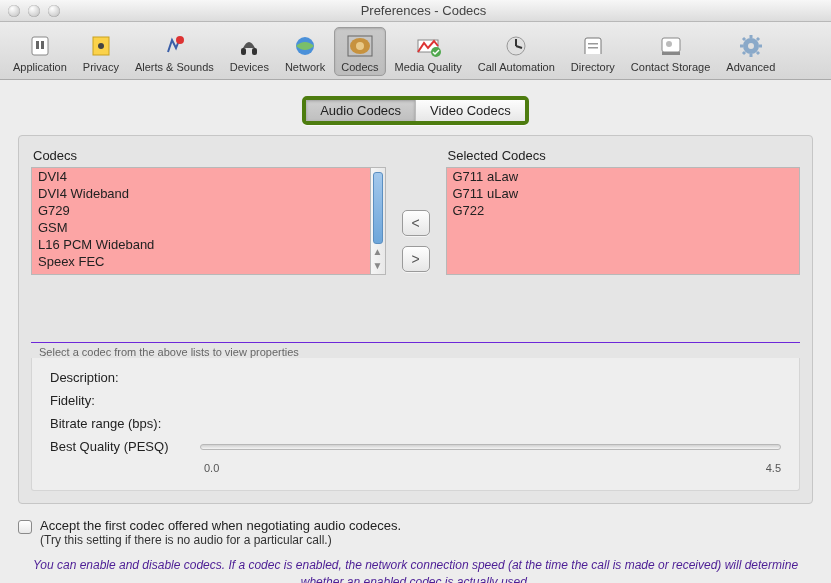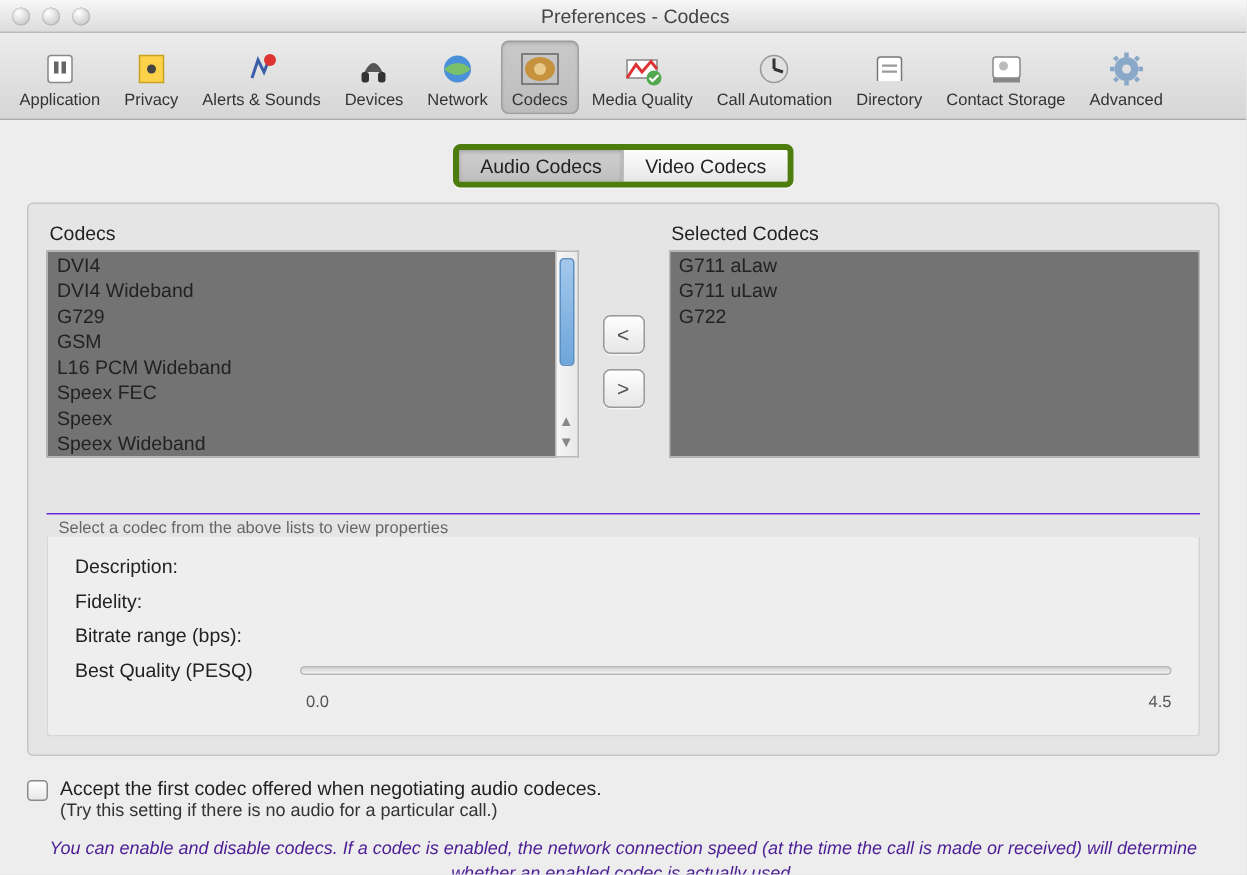--- a/index.html
+++ b/index.html
@@ -102,23 +102,23 @@
     align-items: start;
   }
   .col-header {
     font-size: 13px; margin: 2px 0 4px 2px;
   }
   .listbox-wrap {
     display:flex;
   }
   .listbox {
     flex: 1;
-    background: #737373;
+    background: #fca5a5;
     border: 1px solid #b8b8b8;
-    height: 138px;
+    height: 108px;
     overflow: hidden;
     font-size: 13px;
   }
   .listbox .li {
     padding: 1px 6px;
     white-space: nowrap;
   }
   .scrollbar {
     width: 15px;
     border: 1px solid #b8b8b8;

